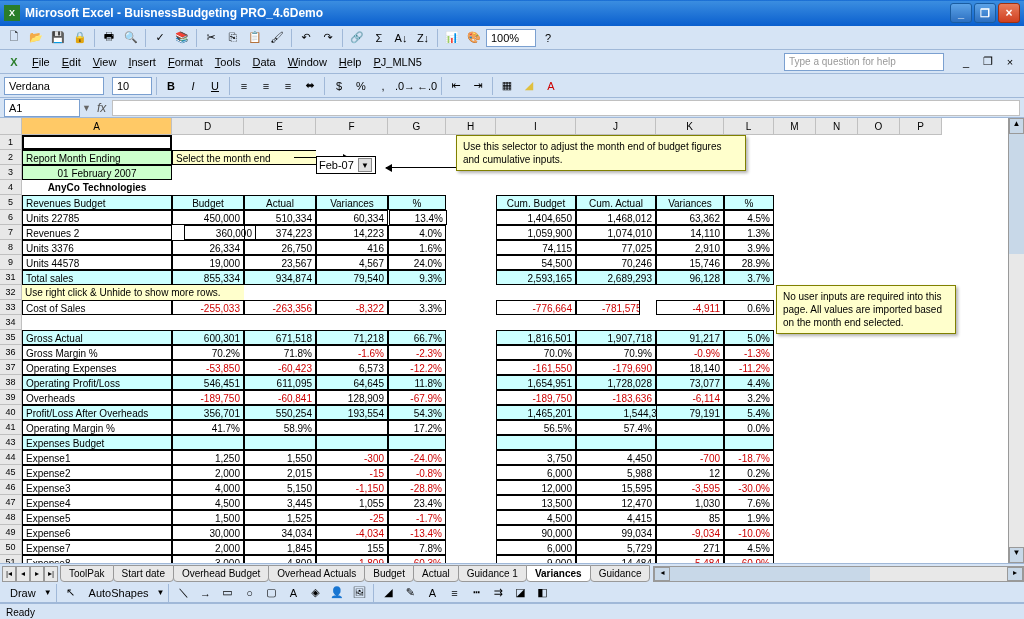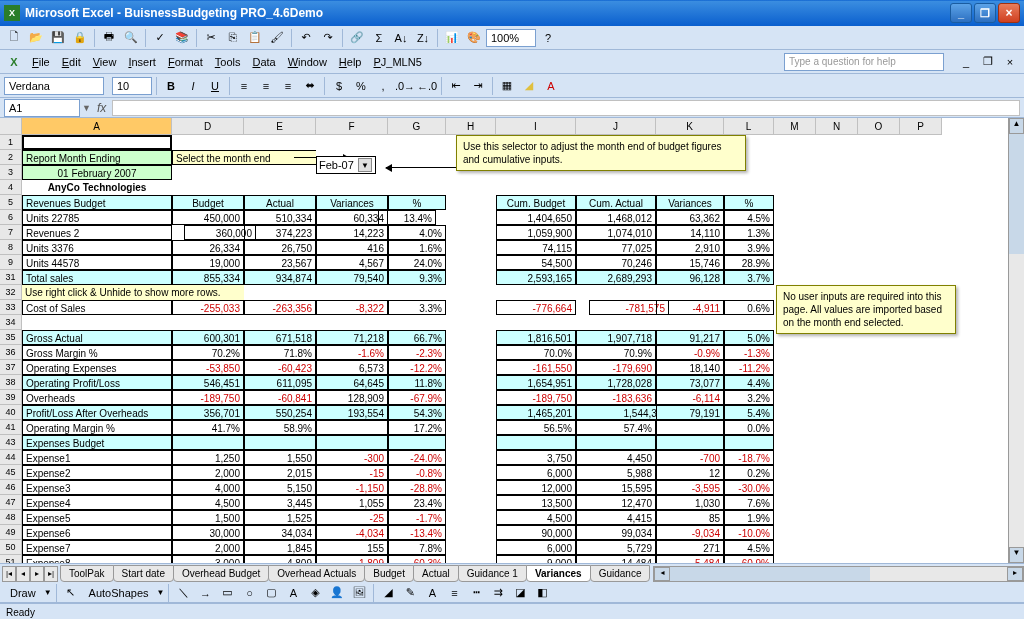--- a/index.html
+++ b/index.html
@@ -219,21 +219,21 @@
           <div class="cell b-all bg-blue center" style="left: 294px; top: 60px; width: 72px;">Variances</div>
           <div class="cell b-all bg-blue center" style="left: 366px; top: 60px; width: 58px;">%</div>
           <div class="cell b-all bg-blue center" style="left: 474px; top: 60px; width: 80px;">Cum. Budget</div>
           <div class="cell b-all bg-blue center" style="left: 554px; top: 60px; width: 80px;">Cum. Actual</div>
           <div class="cell b-all bg-blue center" style="left: 634px; top: 60px; width: 68px;">Variances</div>
           <div class="cell b-all bg-blue center" style="left: 702px; top: 60px; width: 50px;">%</div>
           <div class="cell b-all" style="left: 0px; top: 75px; width: 150px;">Units 22785</div>
           <div class="cell b-all right" style="left: 150px; top: 75px; width: 72px;">450,000</div>
           <div class="cell b-all right" style="left: 222px; top: 75px; width: 72px;">510,334</div>
           <div class="cell b-all right" style="left: 294px; top: 75px; width: 72px;">60,334</div>
-          <div class="cell b-all right" style="left: 356px; top: 75px; width: 58px;">13.4%</div>
+          <div class="cell b-all right" style="left: 367px; top: 75px; width: 58px;">13.4%</div>
           <div class="cell b-all right" style="left: 474px; top: 75px; width: 80px;">1,404,650</div>
           <div class="cell b-all right" style="left: 554px; top: 75px; width: 80px;">1,468,012</div>
           <div class="cell b-all right" style="left: 634px; top: 75px; width: 68px;">63,362</div>
           <div class="cell b-all right" style="left: 702px; top: 75px; width: 50px;">4.5%</div>
           <div class="cell b-all" style="left: 0px; top: 90px; width: 150px;">Revenues 2</div>
           <div class="cell b-all right" style="left: 162px; top: 90px; width: 72px;">360,000</div>
           <div class="cell b-all right" style="left: 222px; top: 90px; width: 72px;">374,223</div>
           <div class="cell b-all right" style="left: 294px; top: 90px; width: 72px;">14,223</div>
           <div class="cell b-all right" style="left: 366px; top: 90px; width: 58px;">4.0%</div>
           <div class="cell b-all right" style="left: 474px; top: 90px; width: 80px;">1,059,900</div>
@@ -267,21 +267,21 @@
           <div class="cell b-all bg-blue right" style="left: 554px; top: 135px; width: 80px;">2,689,293</div>
           <div class="cell b-all bg-blue right" style="left: 634px; top: 135px; width: 68px;">96,128</div>
           <div class="cell b-all bg-blue right" style="left: 702px; top: 135px; width: 50px;">3.7%</div>
           <div class="cell bg-note" style="left: 0px; top: 150px; width: 222px;">Use right click &amp; Unhide to show more rows.</div>
           <div class="cell b-all" style="left: 0px; top: 165px; width: 150px;">Cost of Sales</div>
           <div class="cell b-all right red" style="left: 150px; top: 165px; width: 72px;">-255,033</div>
           <div class="cell b-all right red" style="left: 222px; top: 165px; width: 72px;">-263,356</div>
           <div class="cell b-all right red" style="left: 294px; top: 165px; width: 72px;">-8,322</div>
           <div class="cell b-all right" style="left: 366px; top: 165px; width: 58px;">3.3%</div>
           <div class="cell b-all right red" style="left: 474px; top: 165px; width: 80px;">-776,664</div>
-          <div class="cell b-all right red" style="left: 567px; top: 165px; width: 80px; padding-left: 25px;">-781,575</div>
+          <div class="cell b-all right red" style="left: 554px; top: 165px; width: 64px; padding-left: 25px;">-781,575</div>
           <div class="cell b-all right red" style="left: 634px; top: 165px; width: 68px;">-4,911</div>
           <div class="cell b-all right" style="left: 702px; top: 165px; width: 50px;">0.6%</div>
           <div class="cell b-all bg-blue" style="left: 0px; top: 195px; width: 150px;">Gross Actual</div>
           <div class="cell b-all right bg-blue" style="left: 150px; top: 195px; width: 72px;">600,301</div>
           <div class="cell b-all right bg-blue" style="left: 222px; top: 195px; width: 72px;">671,518</div>
           <div class="cell b-all right bg-blue" style="left: 294px; top: 195px; width: 72px;">71,218</div>
           <div class="cell b-all right bg-blue" style="left: 366px; top: 195px; width: 58px;">66.7%</div>
           <div class="cell b-all right bg-blue" style="left: 474px; top: 195px; width: 80px;">1,816,501</div>
           <div class="cell b-all right bg-blue" style="left: 554px; top: 195px; width: 80px;">1,907,718</div>
           <div class="cell b-all right bg-blue" style="left: 634px; top: 195px; width: 68px;">91,217</div>

